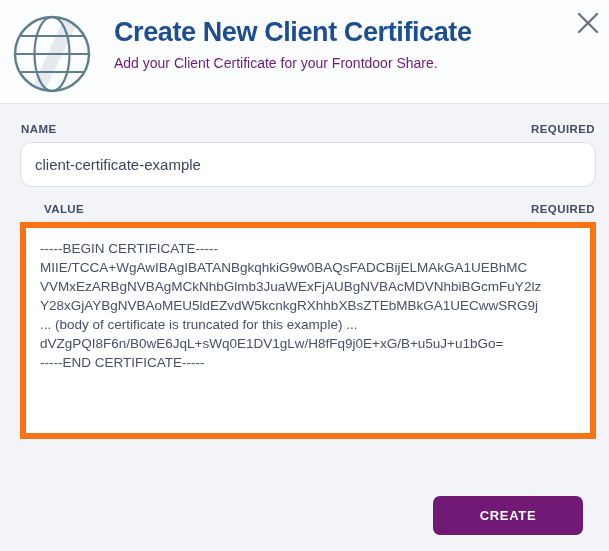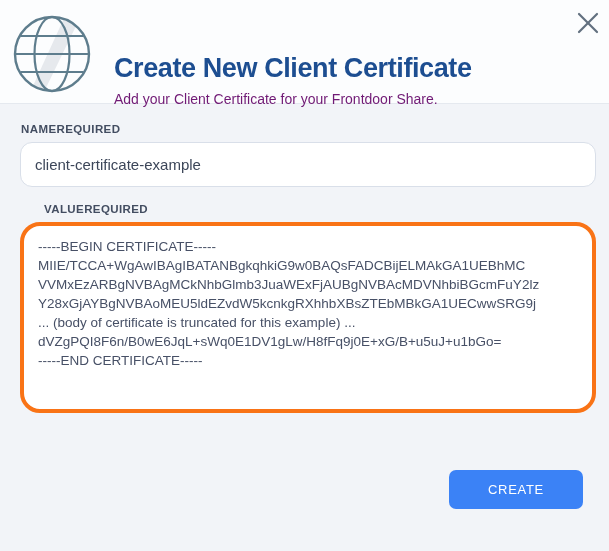--- a/index.html
+++ b/index.html
@@ -13,21 +13,21 @@
   .modal-header {
     background:#fcfdfe;
     height:104px;
     border-bottom:1px solid #e5e9ef;
     display:flex;
     align-items:flex-start;
     padding:10px 0 0 12px;
     position:relative;
   }
   .globe { flex:0 0 auto; }
-  .header-text { margin-left:22px; padding-top:7px;margin-top:36px; }
+  .header-text { margin-left:22px; padding-top:7px; }
   .modal-title {
     font-size:27px;
     font-weight:800;
     color:#1d4e91;
     letter-spacing:-0.4px;
   }
   .modal-subtitle {
     font-size:14px;
     color:#701a75;
     margin-top:7px;
@@ -41,21 +41,21 @@
     background:transparent;
     border:none;
     cursor:pointer;
     display:flex;
     align-items:center;
     justify-content:center;
   }
   .modal-body { padding:12px 13px 0 20px; }
   .field-labels {
     display:flex;
-    justify-content:flex-start;
+    justify-content:space-between;
     align-items:baseline;
     margin:7px 1px 7px 1px;
   }
   .field-label, .required-badge {
     font-size:11.5px;
     font-weight:600;
     color:#434d61;
     letter-spacing:0.4px;
   }
   .text-input {
@@ -66,50 +66,50 @@
     border-radius:12px;
     padding:0 14px;
     font-family:"Liberation Sans", sans-serif;
     font-size:15px;
     color:#3c4659;
     outline:none;
   }
   .value-gap { margin-top:16px;margin-left:24px; }
   .cert-textarea {
     width:100%;
-    height:191px;
+    height:217px;
     background:#ffffff;
-    border:4px solid #f97316;
-    border-radius:20px;
+    border:6px solid #f97316;
+    border-radius:0;
     padding:11px 14px;
     font-family:"Liberation Sans", sans-serif;
     font-size:13.5px;
     line-height:19px;
     color:#475066;
     resize:none;
     outline:none;
     white-space:pre;
     overflow:auto;
   }
   .modal-footer {
     display:flex;
     justify-content:flex-end;
     padding:0 13px;
     margin-top:53px;
   }
   .create-btn {
-    width:134px;
+    width:150px;
     height:39px;
-    background:#3b82f6;
+    background:#701a75;
     color:#ffffff;
     border:none;
     border-radius:7px;
     font-family:"Liberation Sans", sans-serif;
     font-size:13px;
-    font-weight:400;
+    font-weight:700;
     letter-spacing:0.7px;
     cursor:pointer;
   }
 </style>
 </head>
 <body>
 
 <div class="modal-header">
   <span class="globe">
     <svg width="80" height="88" viewBox="0 0 80 88" fill="none">

